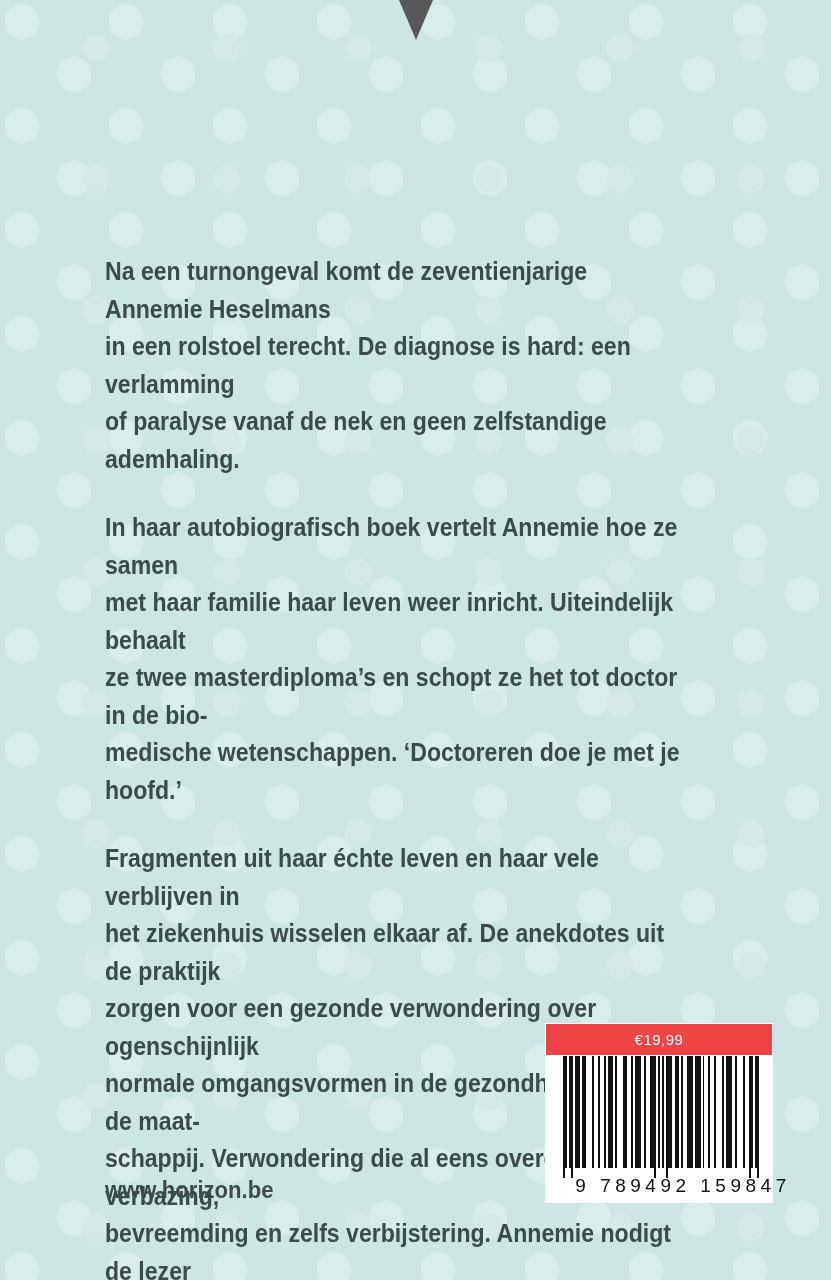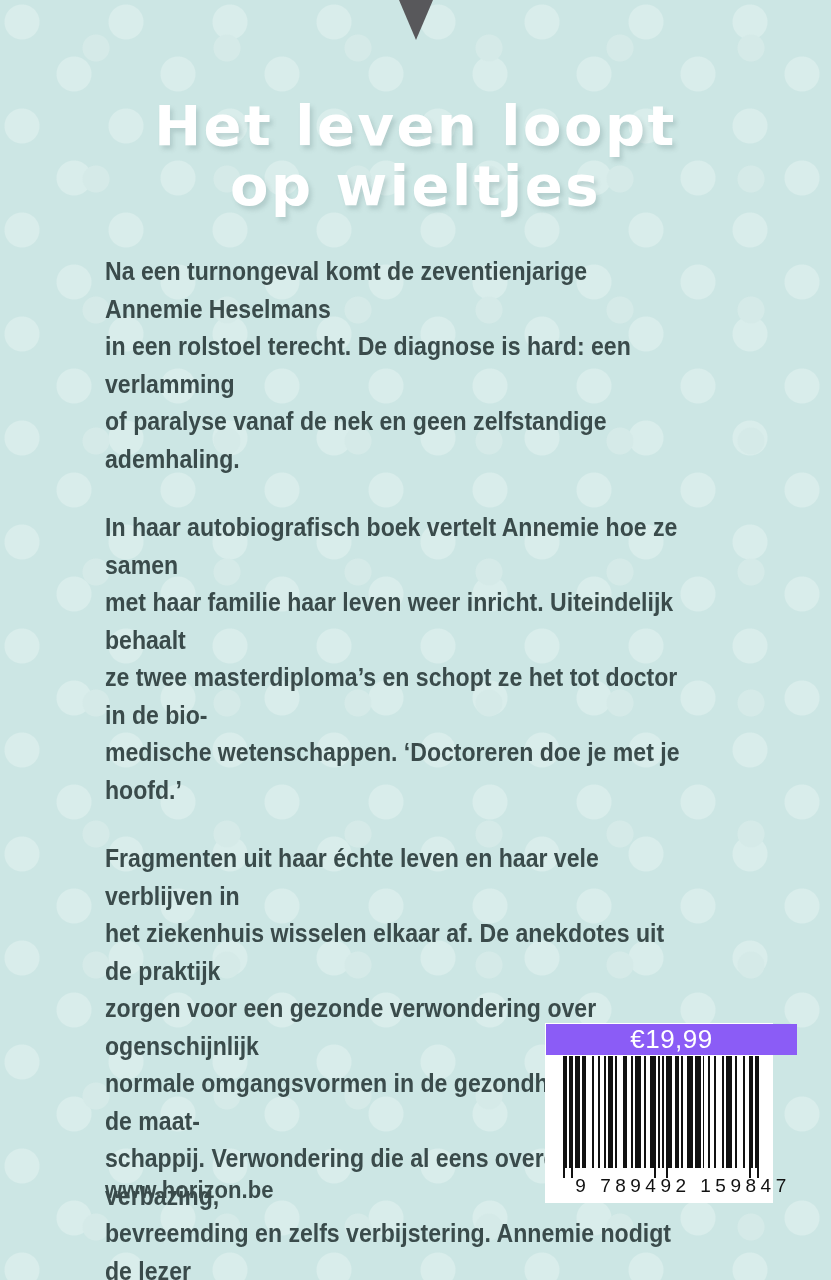--- a/index.html
+++ b/index.html
@@ -113,26 +113,26 @@
     top: 1023px;
     width: 228px;
     height: 180px;
     background: #ffffff;
     box-sizing: border-box;
   }
   #price-bar {
     position: absolute;
     left: 1px;
     top: 1px;
-    width: 251px;
+    width: 226px;
     height: 31px;
-    background: #8b5cf6;
+    background: #ef4444;
     color: #ffffff;
     font-family: "Liberation Sans", sans-serif;
-    font-size: 26px;
+    font-size: 15px;
     line-height: 31px;
     text-align: center;
     letter-spacing: 0.5px;
   }
   #bars {
     position: absolute;
     left: 18px;
     top: 33px;
     width: 196px;
     height: 122px;
@@ -162,24 +162,20 @@
 </head>
 <body>
 
 <div id="cover">
 
   <div id="dots"></div>
   <div id="dots2"></div>
 
   <div id="top-marker"></div>
 
-  <div id="title-block">
-    <div class="title-line">Het leven loopt</div>
-    <div class="title-line">op wieltjes</div>
-  </div>
 
   <div id="body-copy">
     <p class="para">Na een turnongeval komt de zeventienjarige Annemie Heselmans
 in een rolstoel terecht. De diagnose is hard: een verlamming
 of paralyse vanaf de nek en geen zelfstandige ademhaling.</p>
     <p class="para">In haar autobiografisch boek vertelt Annemie hoe ze samen
 met haar familie haar leven weer inricht. Uiteindelijk behaalt
 ze twee masterdiploma’s en schopt ze het tot doctor in de bio-
 medische wetenschappen. ‘Doctoreren doe je met je hoofd.’</p>
     <p class="para">Fragmenten uit haar échte leven en haar vele verblijven in

